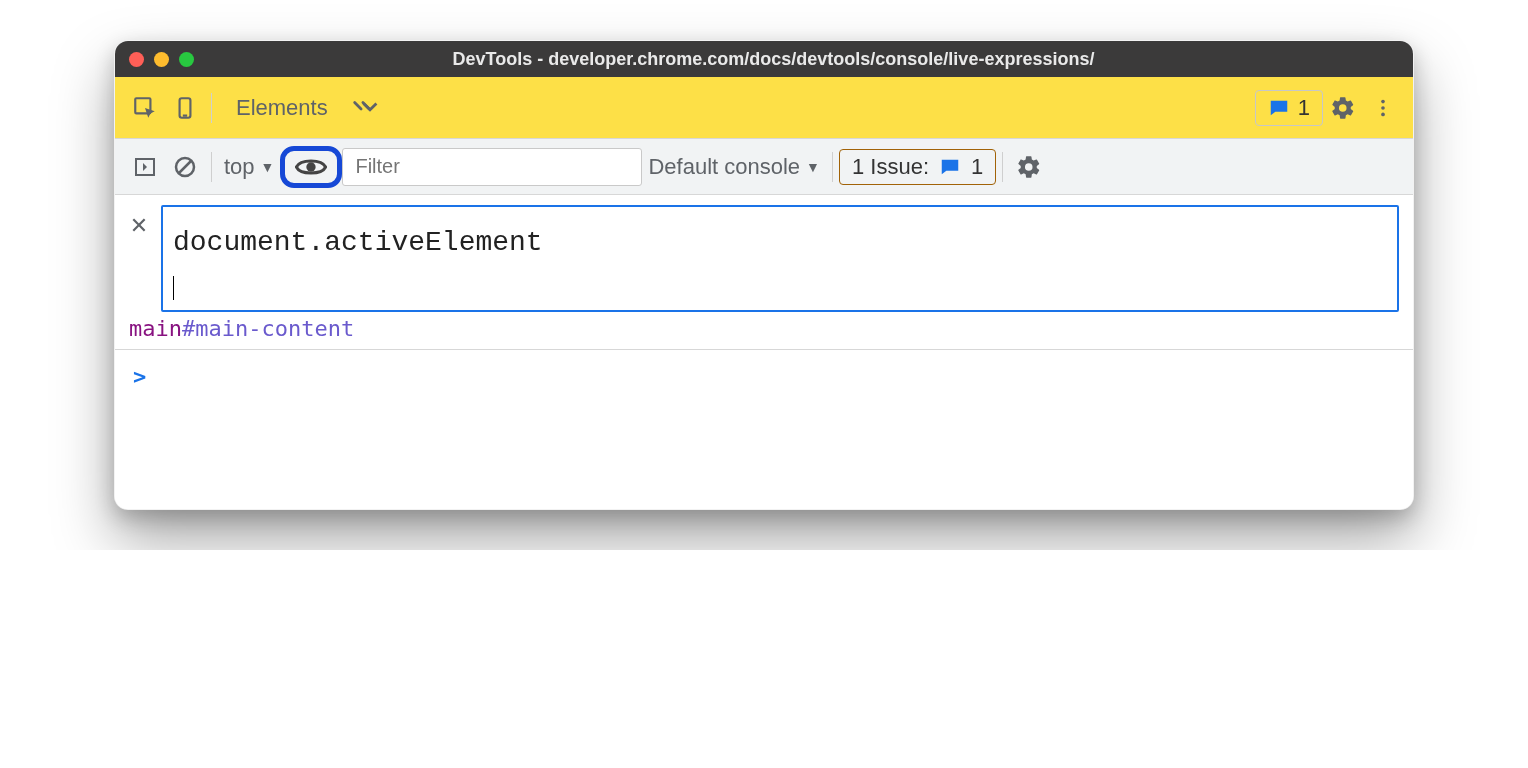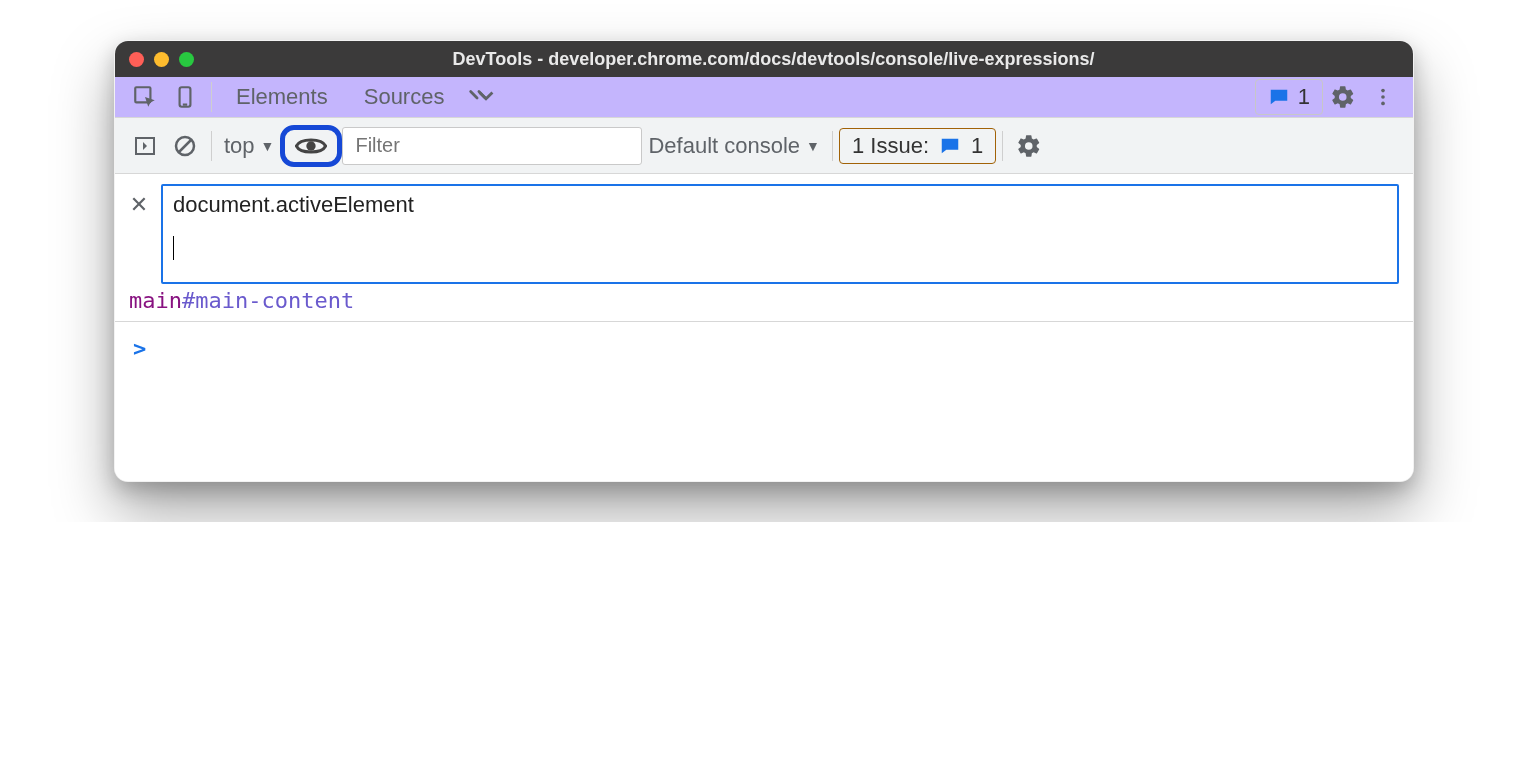--- a/index.html
+++ b/index.html
@@ -38,23 +38,23 @@
     text-align: center;
     color: #e9e9e9;
     font-size: 18px;
     font-weight: 600;
     margin-left: -56px;
   }
 
   .tabbar {
     display:flex;
     align-items:center;
-    height: 41px;
+    height: 62px;
     border-bottom: 1px solid #d7d7d7;
-    background: #c4b5fd;
+    background: #fde047;
     padding: 0 10px;
     gap: 0;
   }
   .iconbtn {
     width: 40px; height: 40px;
     display:flex; align-items:center; justify-content:center;
     color:#5f6368;
     border-radius:4px;
   }
   .vdiv { width:1px; height:30px; background:#cfcfcf; margin: 0 6px;}
@@ -130,23 +130,23 @@
     padding: 10px 14px 8px 14px;
   }
   .live-row {
     display:flex; align-items:flex-start; gap:12px;
   }
   .closex { color:#5f6368; font-size:22px; margin-top:8px; cursor:pointer; width:20px; text-align:center;}
   .live-box {
     flex:1;
     border:2px solid #1a73e8;
     border-radius:2px;
-    padding: 6px 10px 10px 10px;
-    font-family: Liberation Sans, sans-serif;
-    font-size:22px; color:#222;
+    padding: 20px 10px 10px 10px;
+    font-family: Liberation Mono, monospace;
+    font-size:28px; color:#222;
     min-height: 100px;
   }
   .live-box .cursor {
     display:inline-block;
     width:1px; height:24px;
     background:#000;
     vertical-align:middle;
     margin-top:18px;
   }
   .live-result {
@@ -193,21 +193,20 @@
     </div>
     <div class="iconbtn">
       <svg width="26" height="26" viewBox="0 0 24 24" fill="none" stroke="#5f6368" stroke-width="2">
         <rect x="7" y="3" width="10" height="18" rx="2"></rect>
         <line x1="10" y1="19" x2="14" y2="19"></line>
       </svg>
     </div>
     <div class="vdiv"></div>
 
     <div class="tab">Elements</div>
-    <div class="tab">Sources</div>
     <div class="iconbtn">
       <svg width="22" height="22" viewBox="0 0 24 24" fill="none" stroke="#5f6368" stroke-width="3">
         <path d="M5 7 L12 14 L19 7"></path>
         <path d="M5 14 L12 21 L19 14" opacity="0"></path>
       </svg>
       <svg width="22" height="22" viewBox="0 0 24 24" fill="none" stroke="#5f6368" stroke-width="3" style="margin-left:-30px">
         <path d="M4 6 L11 13 M13 6 L20 13" stroke-linecap="round"></path>
       </svg>
     </div>
 

